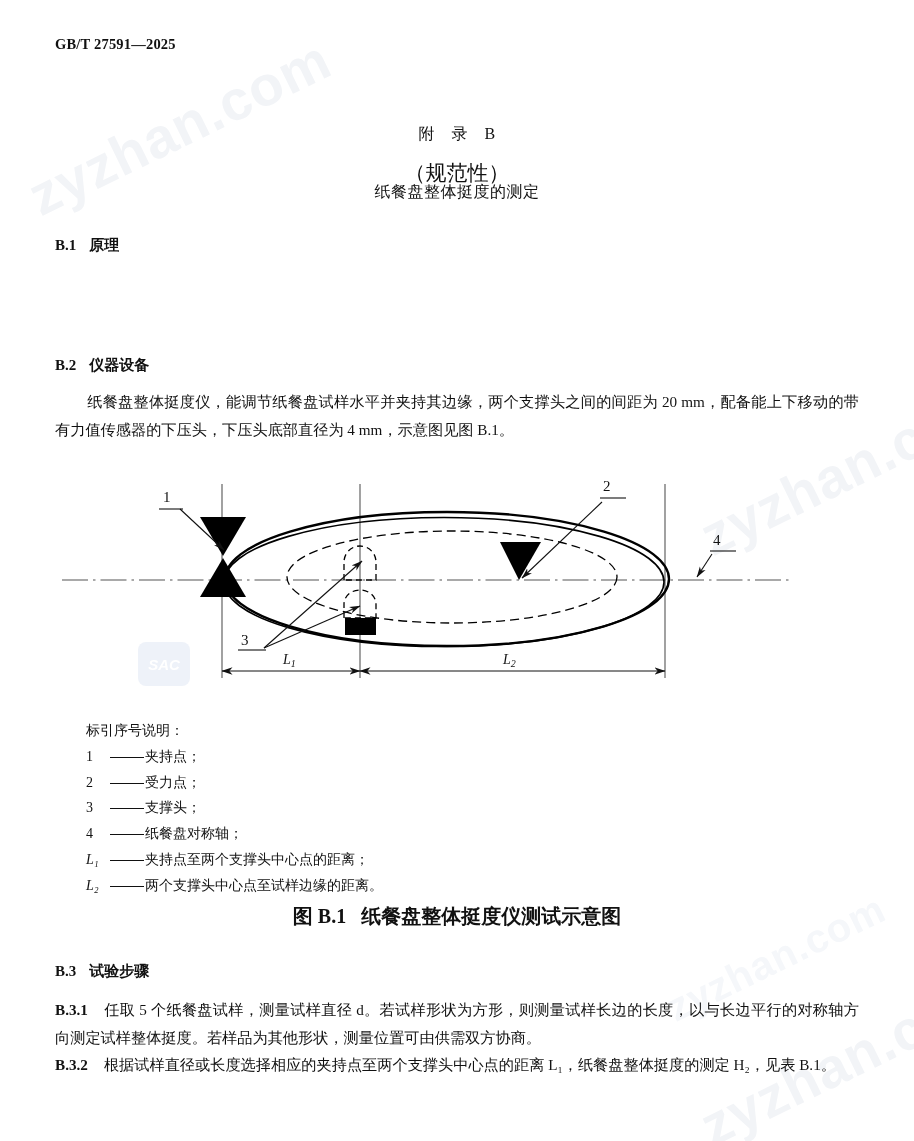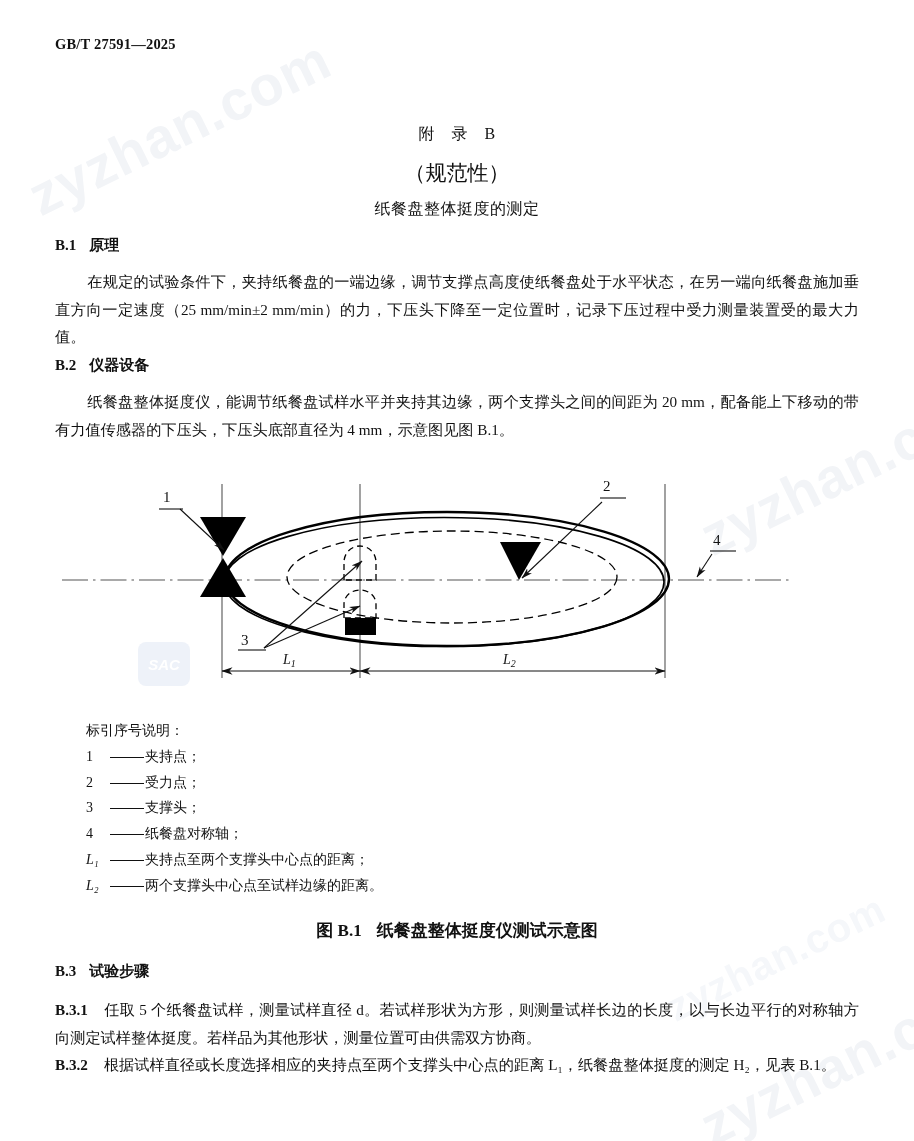--- a/index.html
+++ b/index.html
@@ -68,21 +68,21 @@
 
   .annex-head {
     position: absolute;
     left: 0;
     right: 0;
     text-align: center;
     font-weight: 400;
   }
   .annex-title { top: 124px; font-size: 16px; letter-spacing: 0.5px; }
   .annex-kind  { top: 159px; font-size: 21px; }
-  .annex-name  { top: 199px; font-size: 16px; letter-spacing: 0.5px; }
+  .annex-name  { top: 182px; font-size: 16px; letter-spacing: 0.5px; }
 
   .sec-head {
     position: absolute;
     left: 55px;
     font-weight: 700;
     font-size: 15px;
   }
   .sec-head .num { font-family: "Liberation Serif", serif; text-align: center; }
   .sec-head .gap { display: inline-block; width: 13px; }
 
@@ -132,22 +132,21 @@
     border-top: 1.3px solid #111;
     margin-right: 1px;
   }
   .fig-caption {
     position: absolute;
     left: 0;
     right: 0;
     top: 903px;
     text-align: center;
     font-weight: 700;
-    font-size: 17px;
-    margin-top: 16px;
+    font-size: 20px;
   }
   .fig-caption .gap { display: inline-block; width: 15px; }
 </style>
 </head>
 <body>
 
 <div class="wm-layer">
   <div class="wm" style="left:18px; top:170px; font-size:56px; transform:rotate(-26deg);">zyzhan.com</div>
   <div class="wm" style="left:690px; top:510px; font-size:56px; transform:rotate(-26deg);">zyzhan.com</div>
   <div class="wm" style="left:690px; top:1100px; font-size:56px; transform:rotate(-26deg);">zyzhan.com</div>
@@ -158,23 +157,20 @@
 <div class="page">
 
   <div class="runhead">GB/T 27591—2025</div>
 
   <div class="annex-head annex-title">附　录　B</div>
   <div class="annex-head annex-kind">（规范性）</div>
   <div class="annex-head annex-name">纸餐盘整体挺度的测定</div>
 
   <div class="sec-head" style="top:236px;">
     <span class="num">B.1</span><span class="gap"></span><span>原理</span>
-  </div>
-  <div class="para" style="top:268px;">
-    <span class="ind"></span><span>在规定的试验条件下，夹持纸餐盘的一端边缘，调节支撑点高度使纸餐盘处于水平状态，在另一端向纸餐盘施加垂直方向一定速度（25 mm/min±2 mm/min）的力，下压头下降至一定位置时，记录下压过程中受力测量装置受的最大力值。</span>
   </div>
 
   <div class="sec-head" style="top:356px;">
     <span class="num">B.2</span><span class="gap"></span><span>仪器设备</span>
   </div>
   <div class="para" style="top:388px;">
     <span class="ind"></span><span>纸餐盘整体挺度仪，能调节纸餐盘试样水平并夹持其边缘，两个支撑头之间的间距为 20 mm，配备能上下移动的带有力值传感器的下压头，下压头底部直径为 4 mm，示意图见图 B.1。</span>
   </div>
 
   <div class="figure-box">

